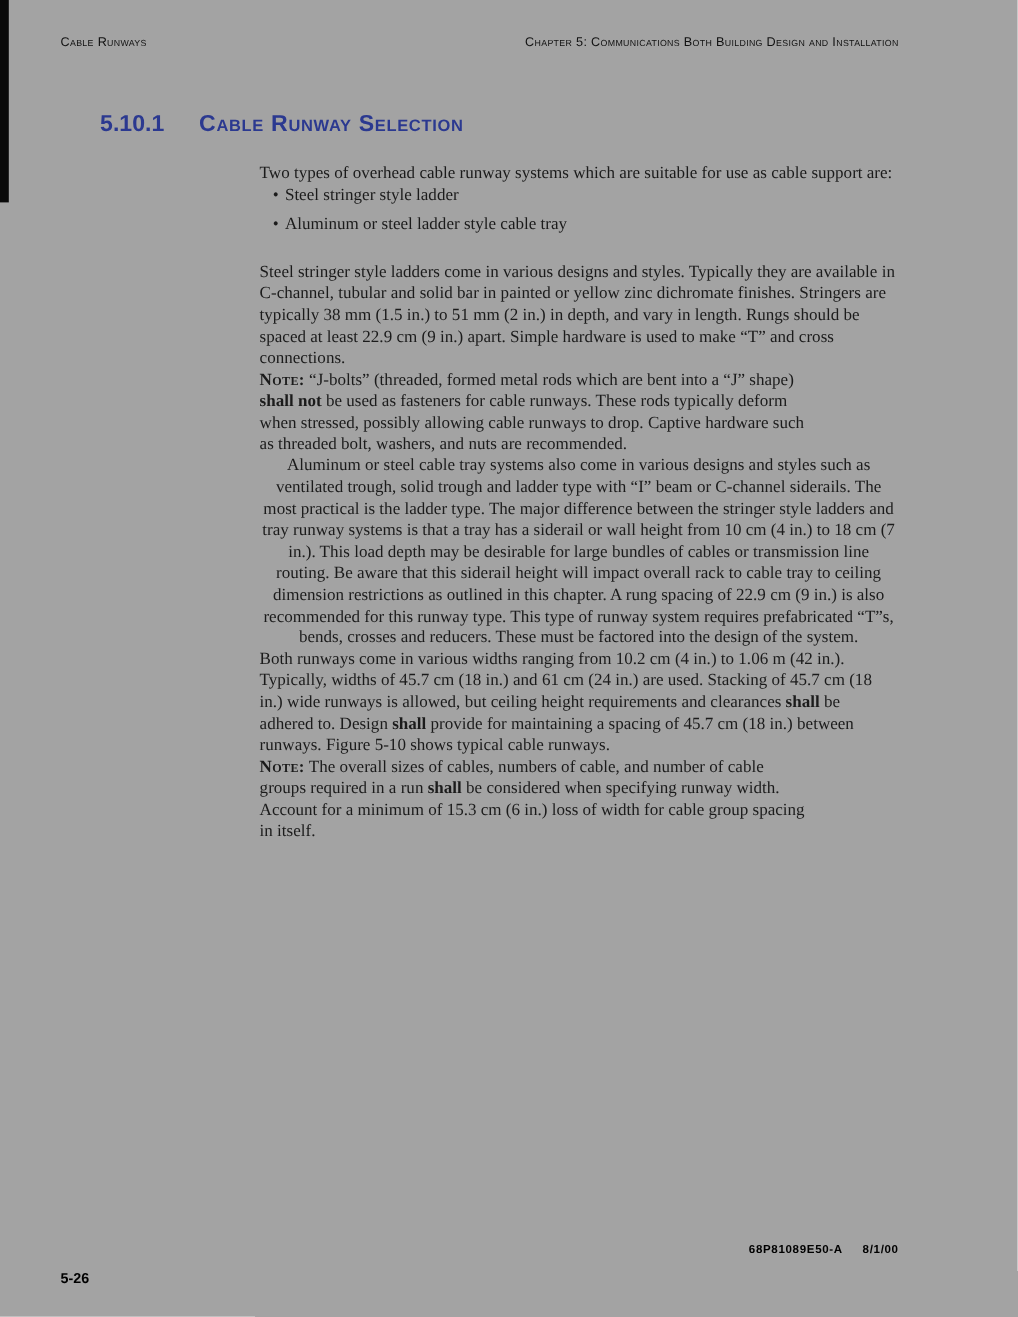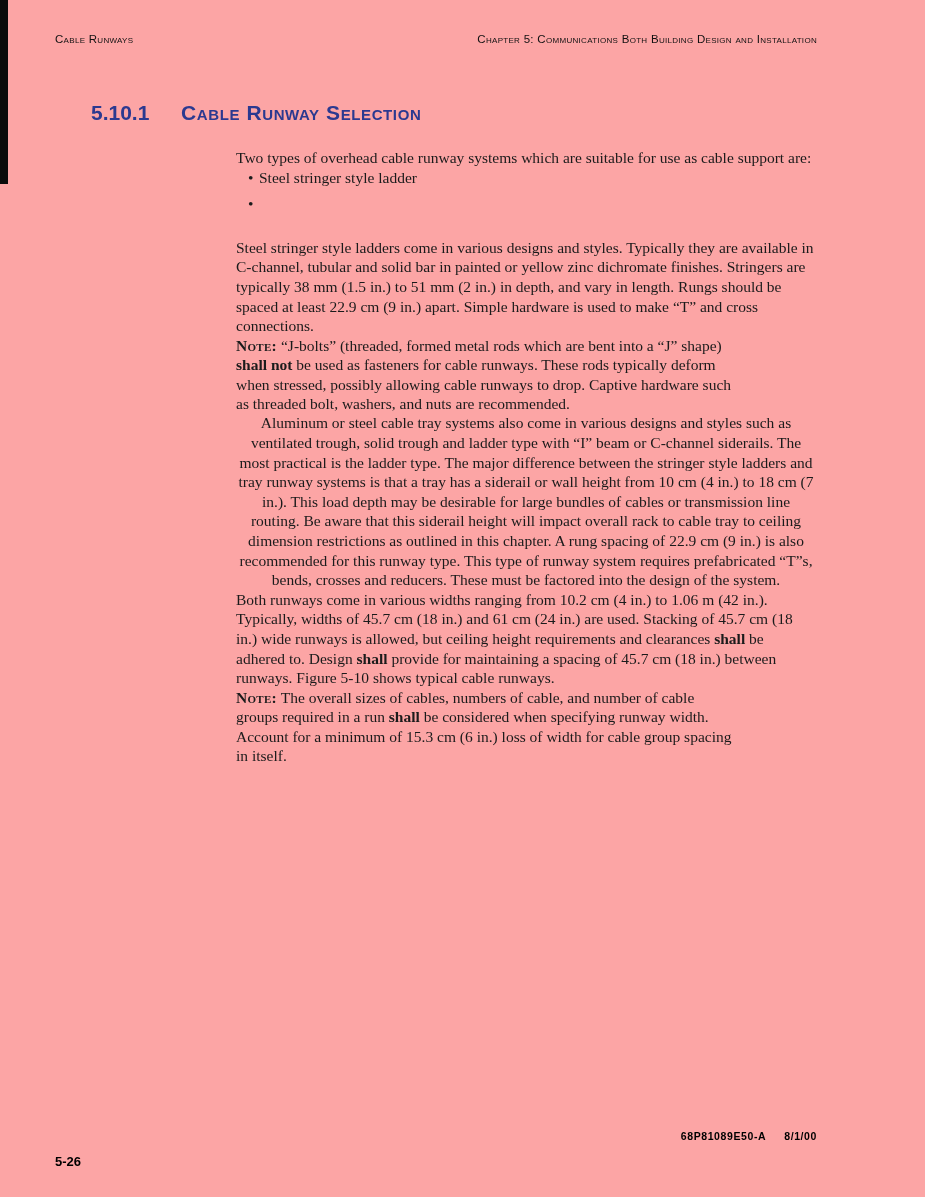--- a/index.html
+++ b/index.html
@@ -1,21 +1,21 @@
 <!DOCTYPE html>
 <html><head>
 <meta charset="utf-8">
 <style>
   * { margin:0; padding:0; box-sizing:border-box; }
   html,body { background:#e8e8e8; }
   .page {
     position:relative;
     width:925px; height:1197px;
     margin:0 auto;
-    background:#fca5a5;
+    background:#a3a3a3;
     font-family:"Liberation Serif", serif;
     color:#1b1b1b;
     overflow:hidden;
   }
   .scan-edge {
     position:absolute; left:0; top:0;
     width:8px; height:184px;
     background:#0a0a0a;
   }
   .header {
@@ -88,20 +88,21 @@
 
     <p class="intro">Two types of overhead cable runway systems which are suitable for use as cable support are:</p>
 
     <ul class="bullet-list">
       <li class="bullet-item">
         <span class="bullet-dot">•</span>
         <span>Steel stringer style ladder</span>
       </li>
       <li class="bullet-item">
         <span class="bullet-dot">•</span>
+        <span>Aluminum or steel ladder style cable tray</span>
       </li>
     </ul>
 
     <p class="para-stringer">Steel stringer style ladders come in various designs and styles. Typically they are available in C-channel, tubular and solid bar in painted or yellow zinc dichromate finishes. Stringers are typically 38 mm (1.5 in.) to 51 mm (2 in.) in depth, and vary in length. Rungs should be spaced at least 22.9 cm (9 in.) apart. Simple hardware is used to make “T” and cross connections.</p>
 
     <p class="note-block note-1"><span class="note-label">Note:</span><span><span> “J-bolts” (threaded, formed metal rods which are bent into a “J” shape) </span><span class="bold">shall not</span><span> be used as fasteners for cable runways. These rods typically deform when stressed, possibly allowing cable runways to drop. Captive hardware such as threaded bolt, washers, and nuts are recommended.</span></span></p>
 
     <p class="para-tray">Aluminum or steel cable tray systems also come in various designs and styles such as ventilated trough, solid trough and ladder type with “I” beam or C-channel siderails. The most practical is the ladder type. The major difference between the stringer style ladders and tray runway systems is that a tray has a siderail or wall height from 10 cm (4 in.) to 18 cm (7 in.). This load depth may be desirable for large bundles of cables or transmission line routing. Be aware that this siderail height will impact overall rack to cable tray to ceiling dimension restrictions as outlined in this chapter. A rung spacing of 22.9 cm (9 in.) is also recommended for this runway type. This type of runway system requires prefabricated “T”s, bends, crosses and reducers. These must be factored into the design of the system.</p>
 
     <p class="para-widths"><span>Both runways come in various widths ranging from 10.2 cm (4 in.) to 1.06 m (42 in.). Typically, widths of 45.7 cm (18 in.) and 61 cm (24 in.) are used. Stacking of 45.7 cm (18 in.) wide runways is allowed, but ceiling height requirements and clearances </span><span class="bold">shall</span><span> be adhered to. Design </span><span class="bold">shall</span><span> provide for maintaining a spacing of 45.7 cm (18 in.) between runways. Figure 5-10 shows typical cable runways.</span></p>

